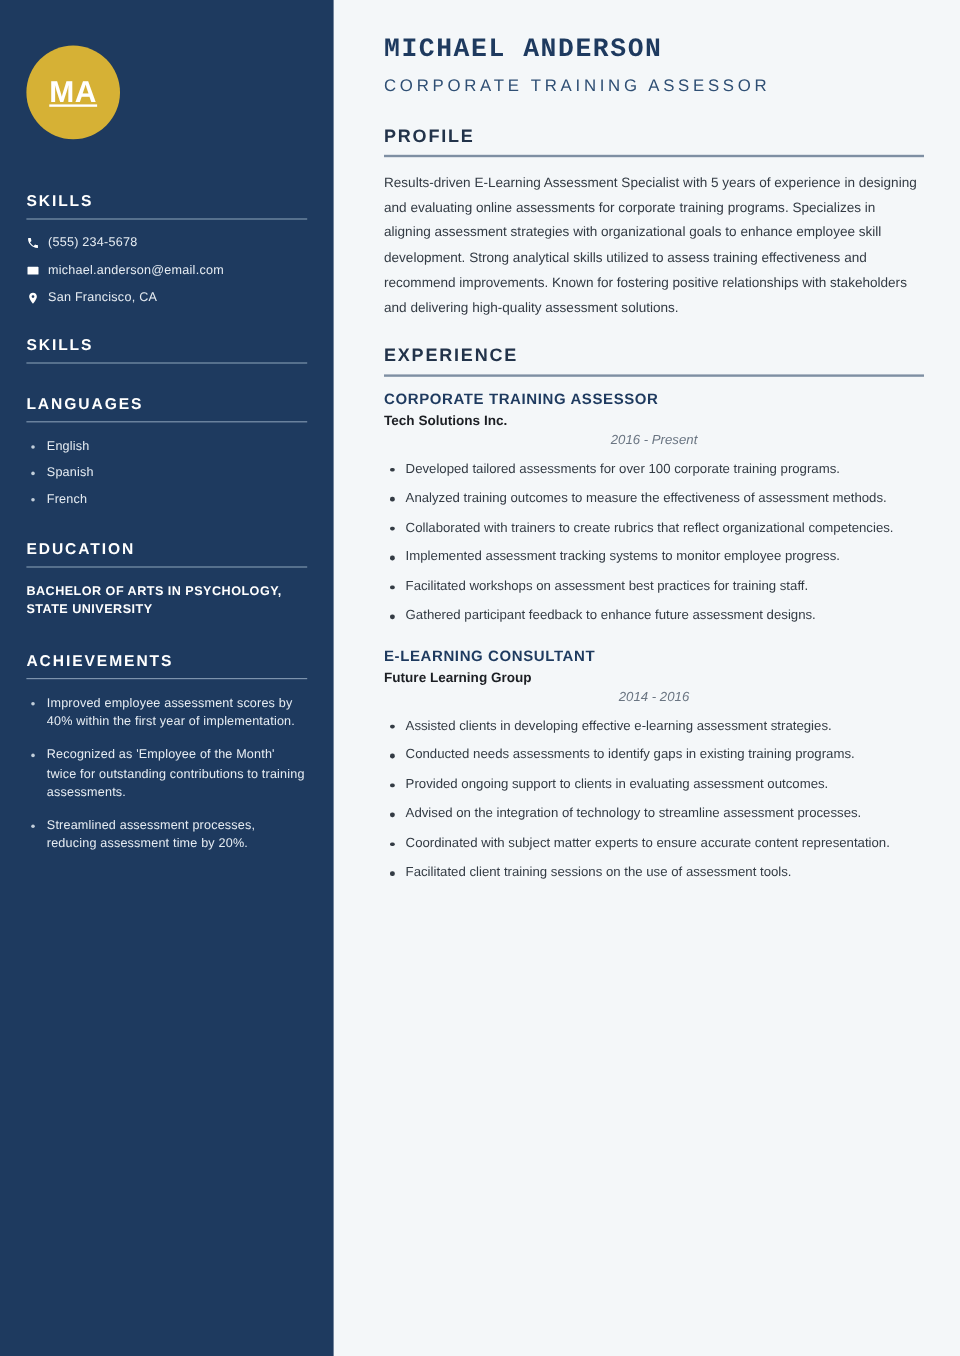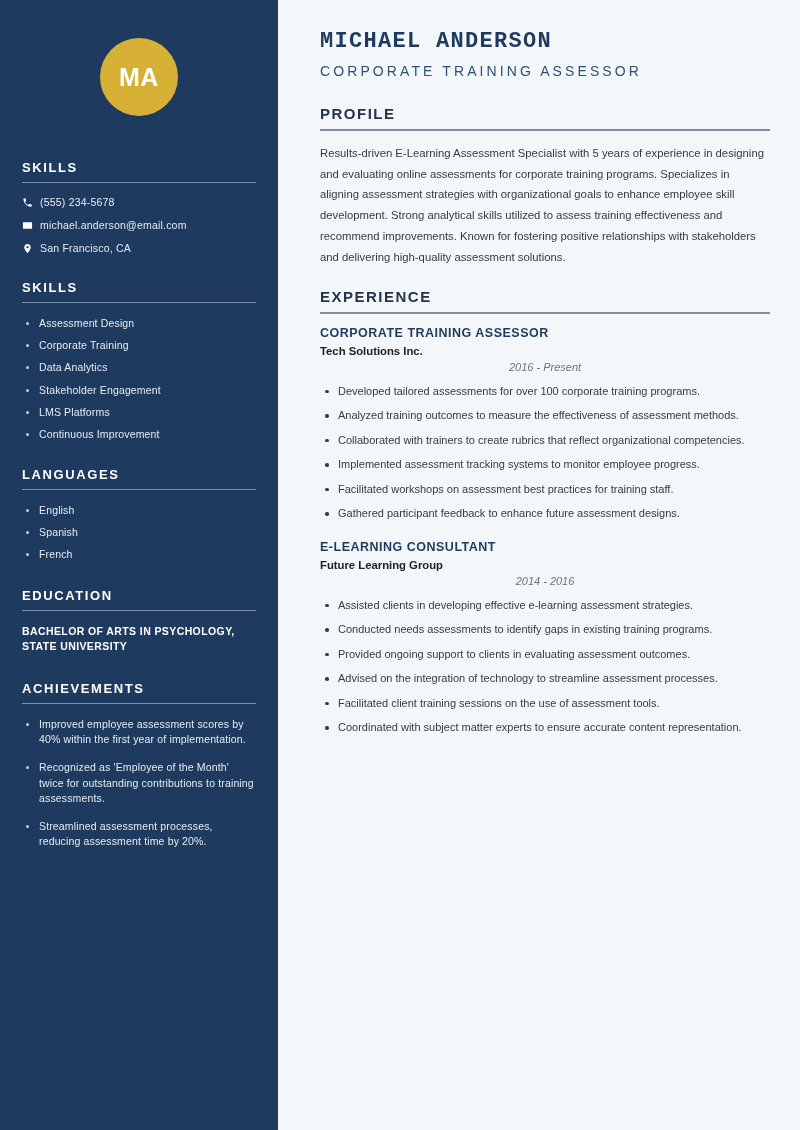--- a/index.html
+++ b/index.html
@@ -36,23 +36,24 @@
   }
 
   .sidebar-gap {
     width: 12px;
     flex: 0 0 12px;
     background: #f4f7f9;
   }
 
   .avatar-wrap {
     display: flex;
-    justify-content: center;
+    justify-content: flex-start;
     padding-top: 38px;
     padding-bottom: 44px;
+    text-decoration: underline;
   }
 
   .avatar {
     width: 78px;
     height: 78px;
     border-radius: 50%;
     background: #d6b135;
     display: flex;
     align-items: center;
     justify-content: center;
@@ -267,28 +268,20 @@
             <path d="M12 2C8.1 2 5 5.1 5 9c0 5.3 7 13 7 13s7-7.7 7-13c0-3.9-3.1-7-7-7zm0 9.5A2.5 2.5 0 1 1 12 6.5a2.5 2.5 0 0 1 0 5z"></path>
           </svg>
         </span>
         <span class="contact-text">San Francisco, CA</span>
       </div>
     </section>
 
     <section class="side-section">
       <div class="side-heading">SKILLS</div>
       <div class="side-rule"></div>
-      <ul class="side-list">
-        <li>Assessment Design</li>
-        <li>Corporate Training</li>
-        <li>Data Analytics</li>
-        <li>Stakeholder Engagement</li>
-        <li>LMS Platforms</li>
-        <li>Continuous Improvement</li>
-      </ul>
     </section>
 
     <section class="side-section">
       <div class="side-heading">LANGUAGES</div>
       <div class="side-rule"></div>
       <ul class="side-list">
         <li>English</li>
         <li>Spanish</li>
         <li>French</li>
       </ul>
@@ -345,22 +338,22 @@
 
       <div class="exp-block">
         <div class="exp-title">E-LEARNING CONSULTANT</div>
         <div class="exp-company">Future Learning Group</div>
         <div class="exp-dates">2014 - 2016</div>
         <ul class="exp-list">
           <li>Assisted clients in developing effective e-learning assessment strategies.</li>
           <li>Conducted needs assessments to identify gaps in existing training programs.</li>
           <li>Provided ongoing support to clients in evaluating assessment outcomes.</li>
           <li>Advised on the integration of technology to streamline assessment processes.</li>
+          <li>Coordinated with subject matter experts to ensure accurate content representation.</li>
           <li>Facilitated client training sessions on the use of assessment tools.</li>
-          <li>Coordinated with subject matter experts to ensure accurate content representation.</li>
         </ul>
       </div>
 
     </section>
 
   </main>
 
 </div>
 
 </body></html>

